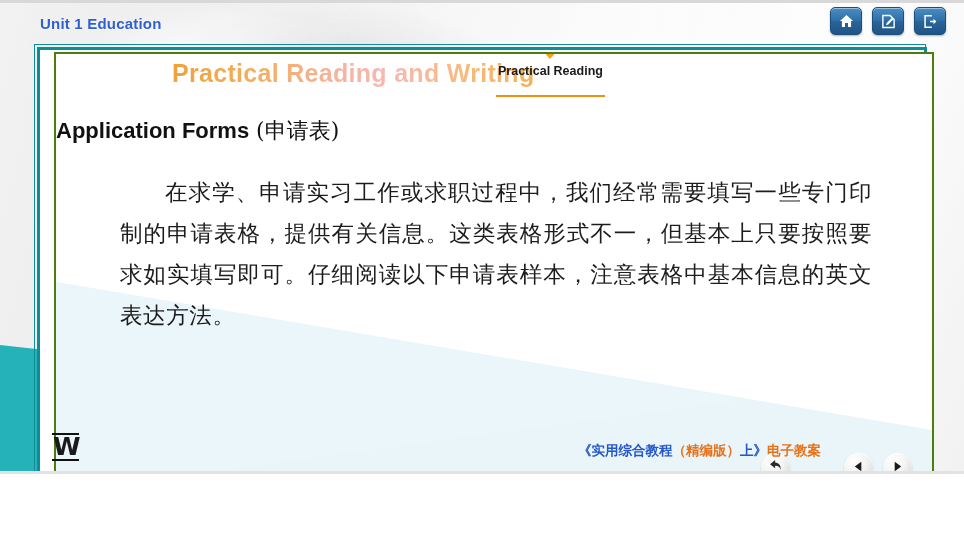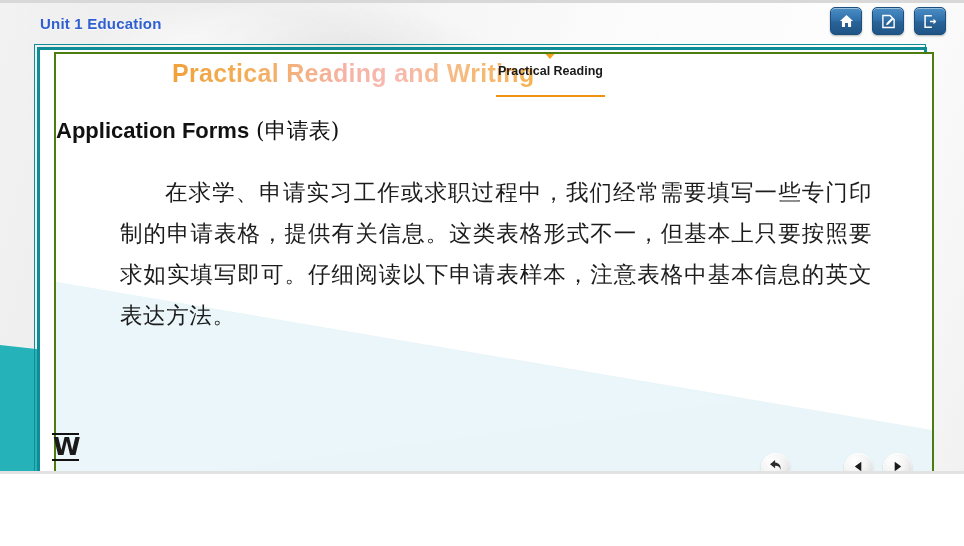--- a/index.html
+++ b/index.html
@@ -265,16 +265,19 @@
   <div class="bg-footer-band"></div>
   <div class="bg-footer-sheen"></div>
 
   <div class="logo">
     <div class="logo-mark">
       <div class="logo-w">W</div>
       <div class="logo-sub">外教社</div>
     </div>
   </div>
 
+  <div class="foot-right">
+    <span class="b">《实用综合教程</span><span class="o">（精编版）</span><span class="b">上》</span><span class="o">电子教案</span>
+  </div>
 
   <div class="bg-bottomline"></div>
 
 </div>
 
 </body></html>

